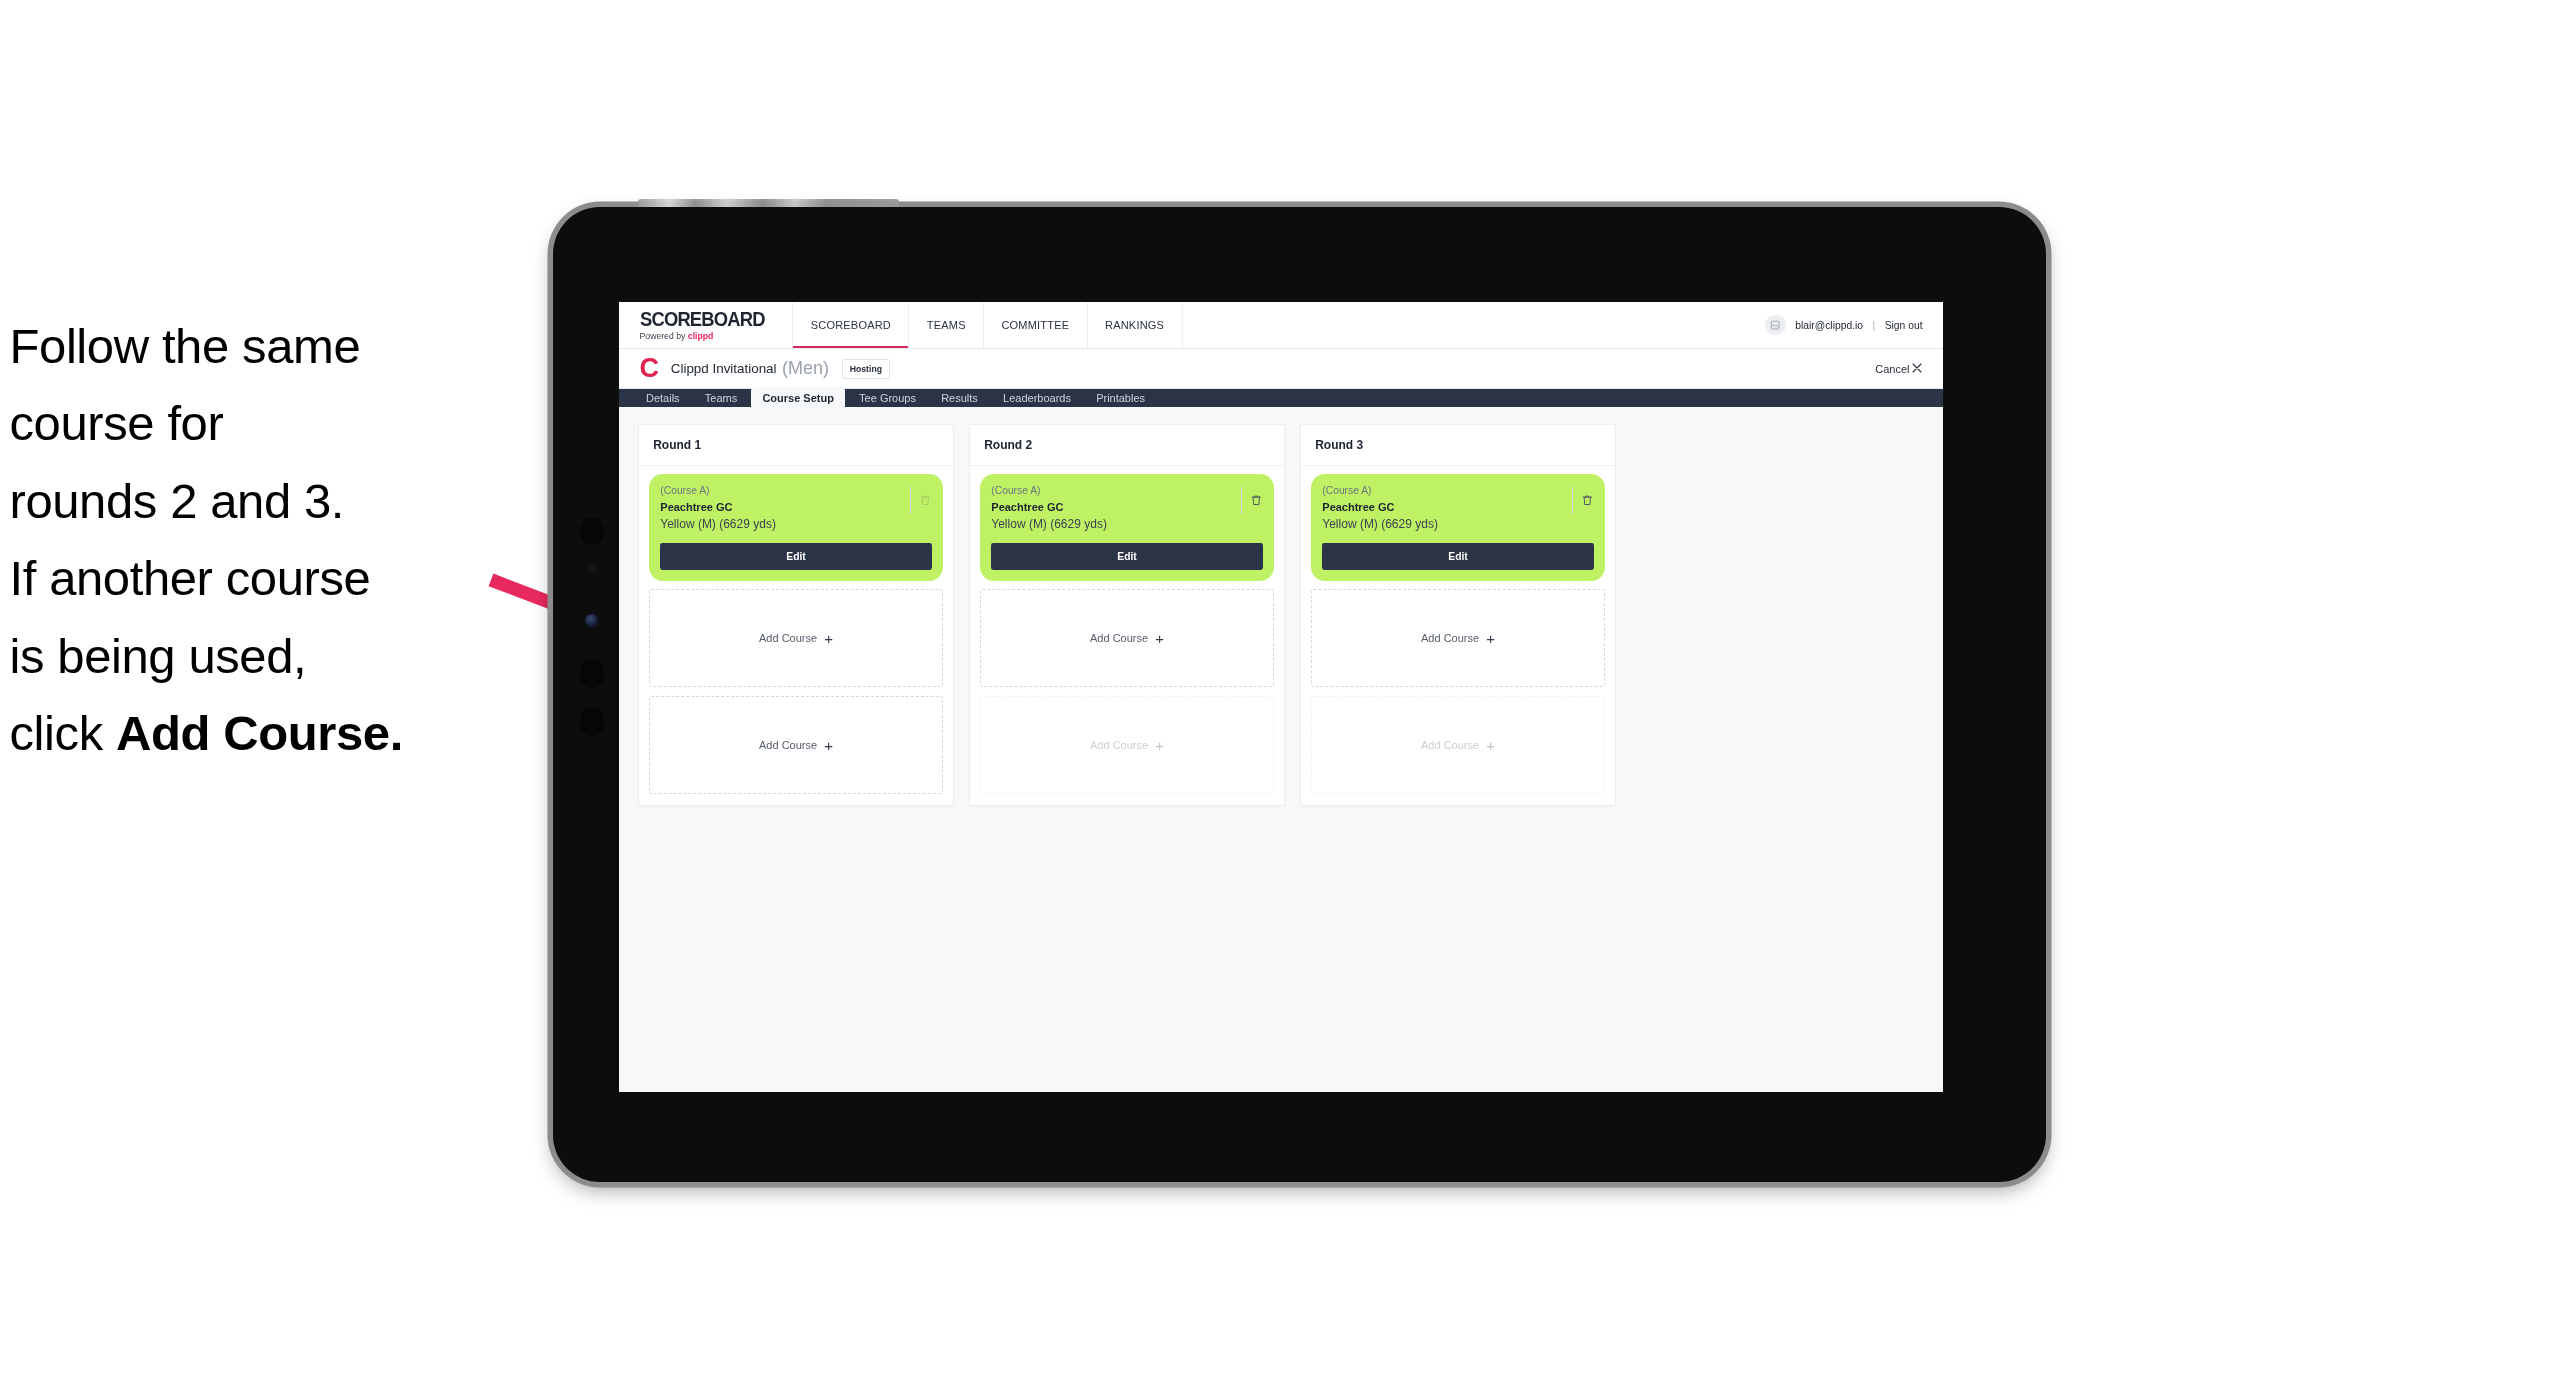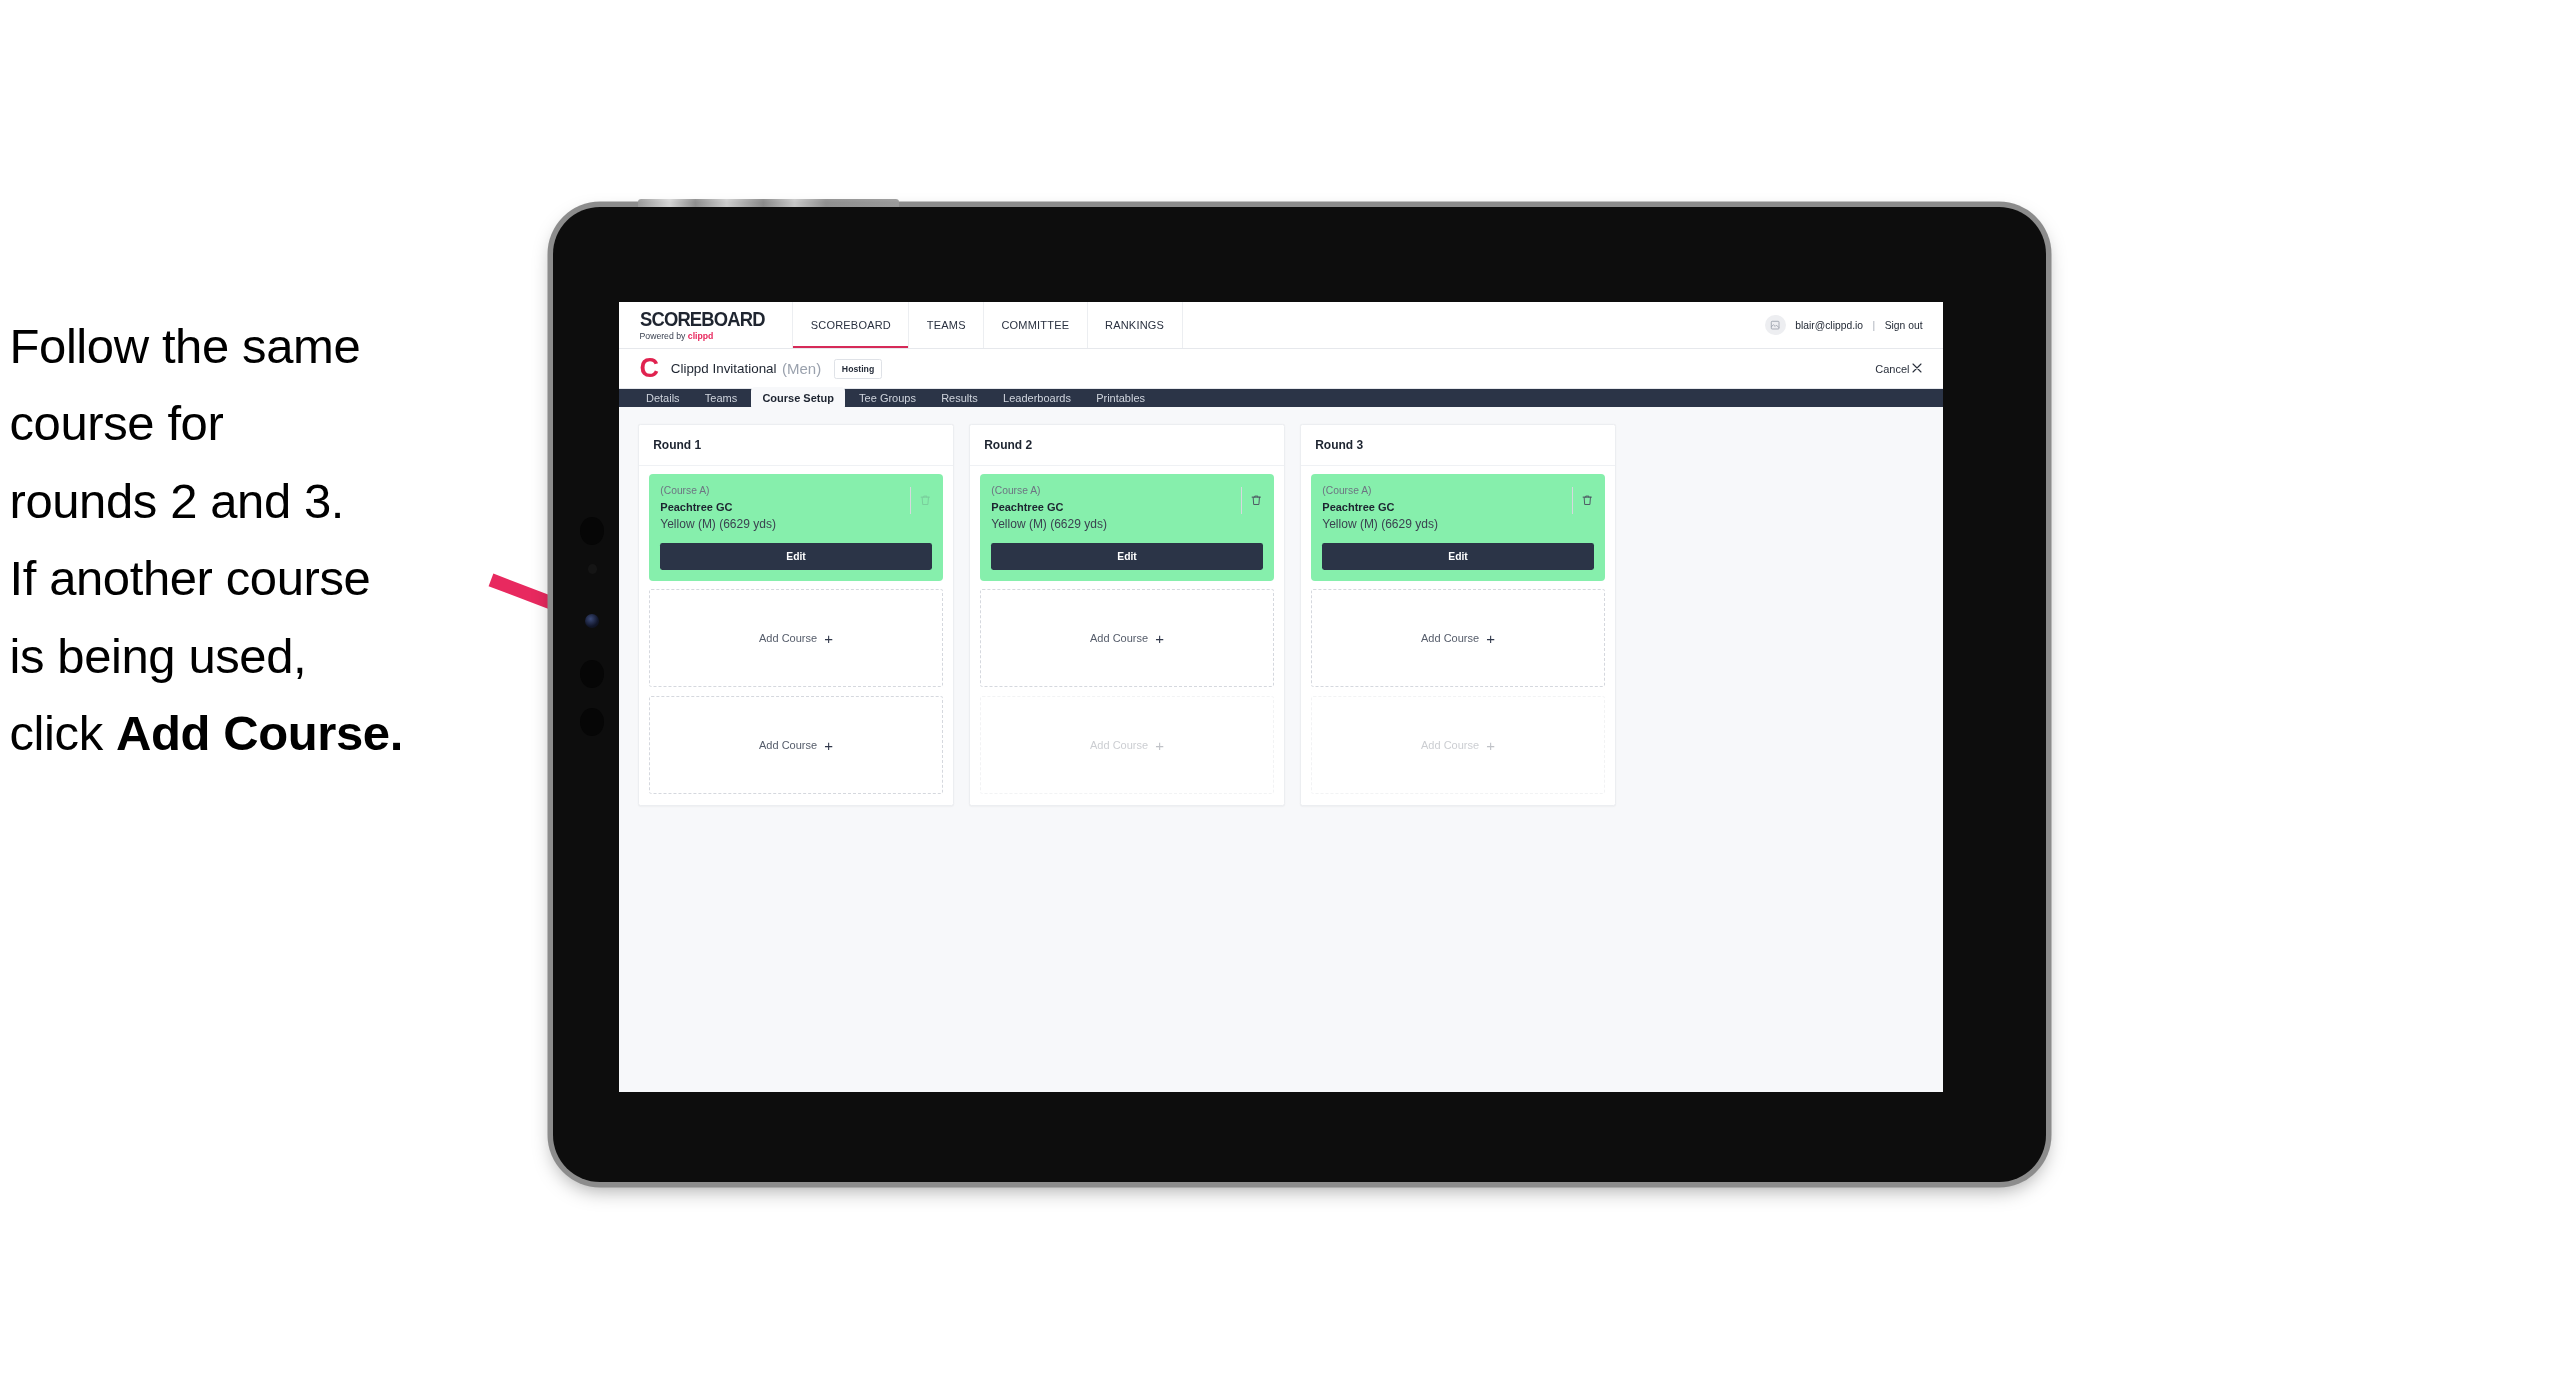--- a/index.html
+++ b/index.html
@@ -78,21 +78,21 @@
   .nav-signout{font-size:10.3px;color:#232a36;cursor:pointer;}
 
   
   .tourbar{height:39px;background:#ffffff;display:flex;align-items:center;
            padding:0 20.5px;border-bottom:0.8px solid #e6e8ec;}
   .c-logo{
     font-family:"Liberation Sans", sans-serif;font-weight:bold;font-size:27px;
     color:#e0224f;line-height:1;margin-right:12.6px;letter-spacing:-0.8px;
   }
   .tour-name{font-size:13.4px;color:#1d2430;}
-  .tour-gender{font-size:15px;color:#9aa1ad;margin-left:5.5px;}
+  .tour-gender{font-size:18px;color:#9aa1ad;margin-left:5.5px;}
   .hosting-badge{
     margin-left:12.6px;font-size:8.7px;font-weight:bold;color:#262d3a;
     border:0.8px solid #dfe2e7;border-radius:2.4px;padding:4px 7.1px;background:#fff;
   }
   .cancel{margin-left:auto;display:flex;align-items:center;gap:1px;
           font-size:11px;color:#2a303c;cursor:pointer;}
 
   
   .tabstrip{height:18px;background:#2b3447;display:flex;align-items:center;padding:0 16px;gap:3.2px;}
   .tab{
@@ -105,21 +105,21 @@
   .board{display:flex;gap:15px;padding:17.4px 19px;align-items:flex-start;}
   .round-col{
     width:314px;background:#ffffff;border:0.8px solid #eceef1;border-radius:2.4px;
     box-shadow:0 0.8px 1.6px rgba(20,25,35,.04);
   }
   .round-head{
     padding:12.6px 14.2px;font-size:12px;font-weight:bold;color:#1d2430;
     border-bottom:0.8px solid #eff1f4;
   }
   .round-body{padding:8px 10.3px 11px 10.3px;}
-  .course-card{background:#86efac;border-radius:4px;padding:10.3px 11px 11px 11px;}
+  .course-card{background:#bef264;border-radius:14px;padding:10.3px 11px 11px 11px;}
   .course-top{display:flex;align-items:flex-start;}
   .course-meta{flex:1;}
   .course-label{font-size:10.3px;color:#6d7482;line-height:1.45;}
   .course-name{font-size:11px;font-weight:bold;color:#1d2430;line-height:1.5;}
   .course-tee{font-size:12px;color:#3b4250;line-height:1.5;}
   .course-actions{display:flex;align-items:center;gap:8.7px;padding-top:3.2px;}
   .vdiv{width:0.8px;height:27px;background:#d6d9de;}
   .trash{color:#4b5261;display:flex;align-items:center;}
   .trash.faded{opacity:.22;}
   .edit-btn{

